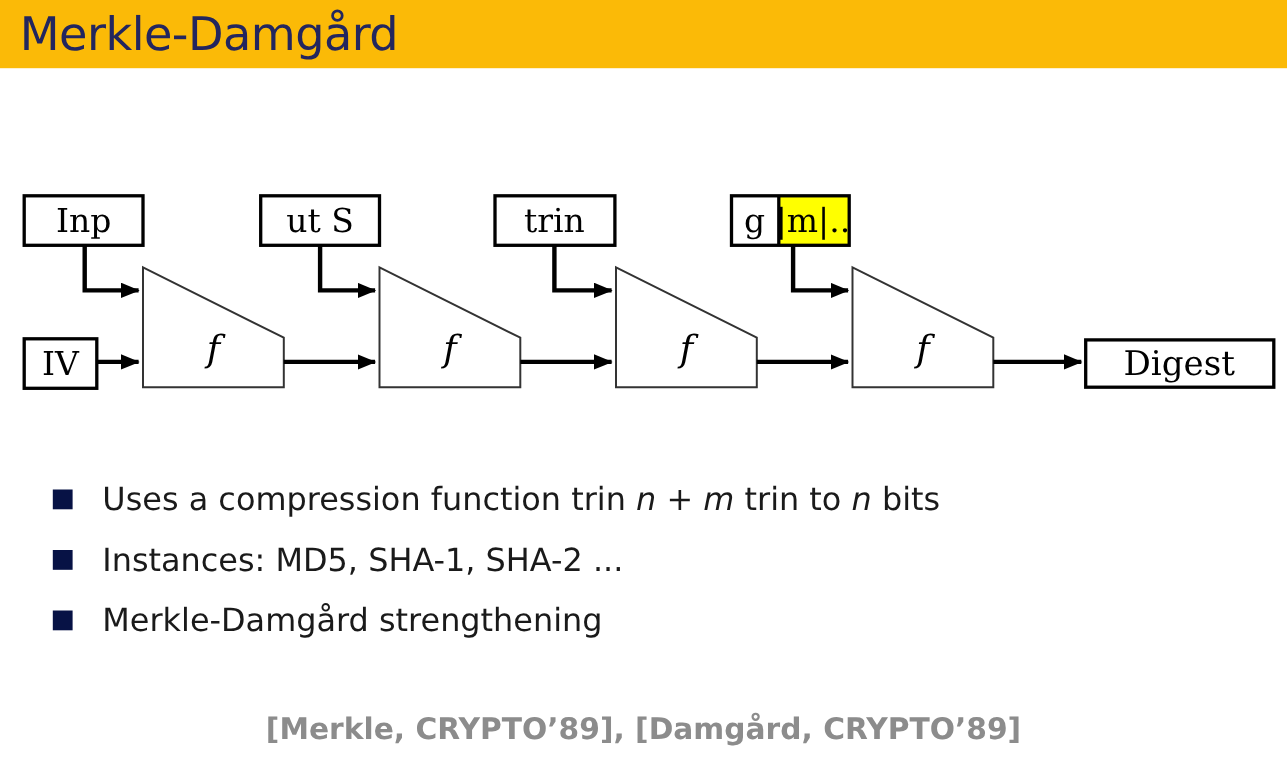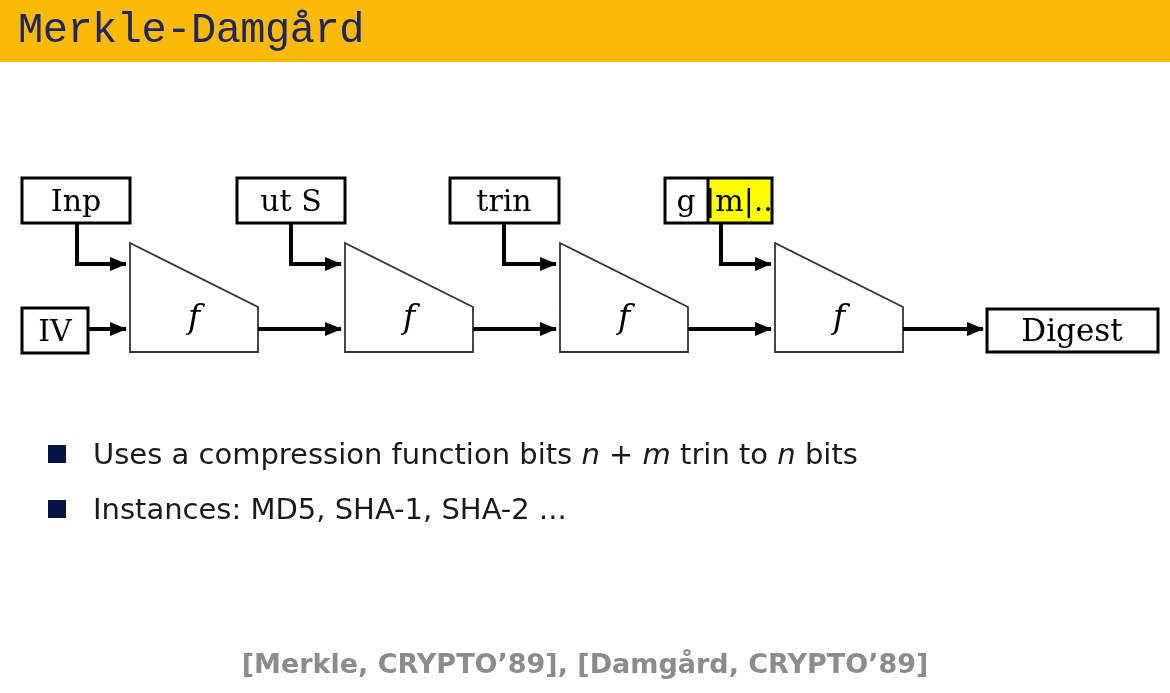--- a/index.html
+++ b/index.html
@@ -9,21 +9,21 @@
     font-family:"DejaVu Sans","Liberation Sans",sans-serif;
   }
   
   .header {
     position:absolute; top:0; left:0; width:100%; height:62px;
     background:#fbba07;
   }
   .header .title {
     position:absolute; left:18px; top:2px;
     font-size:42px; line-height:58px; font-weight:500;
-    color:#23265e; letter-spacing:-0.5px;font-family:Liberation Mono, monospace;
+    color:#23265e; letter-spacing:-0.5px;
   }
   
   .diagram { position:absolute; top:160px; left:0; }
   .diagram text {
     font-family:"DejaVu Serif","Liberation Serif",serif;
     fill:#000000;
   }
   .boxlabel { font-size:30px; }
   .flabel   { font-size:33px; font-style:italic; }
   .diglabel { font-size:31px; }
@@ -100,23 +100,27 @@
       <path d="M258,169 H341"></path>
       <path d="M473,169 H556"></path>
       <path d="M688,169 H771"></path>
       <path d="M903,169 H983"></path>
     </g>
   </svg>
 
   <div class="bullets">
     <div class="bullet-row">
       <div class="bullet-square"></div>
-      <div class="bullet-text"><span>Uses a compression function bits </span><span class="math">n</span><span> + </span><span class="math">m</span><span> trin to </span><span class="math">n</span><span> bits</span></div>
+      <div class="bullet-text"><span>Uses a compression function trin </span><span class="math">n</span><span> + </span><span class="math">m</span><span> trin to </span><span class="math">n</span><span> bits</span></div>
     </div>
     <div class="bullet-row">
       <div class="bullet-square"></div>
       <div class="bullet-text">Instances: MD5, SHA-1, SHA-2 ...</div>
+    </div>
+    <div class="bullet-row">
+      <div class="bullet-square"></div>
+      <div class="bullet-text">Merkle-Damgård strengthening</div>
     </div>
   </div>
 
   <div class="citation">[Merkle, CRYPTO’89], [Damgård, CRYPTO’89]</div>
 
 </div>
 
 </body></html>

